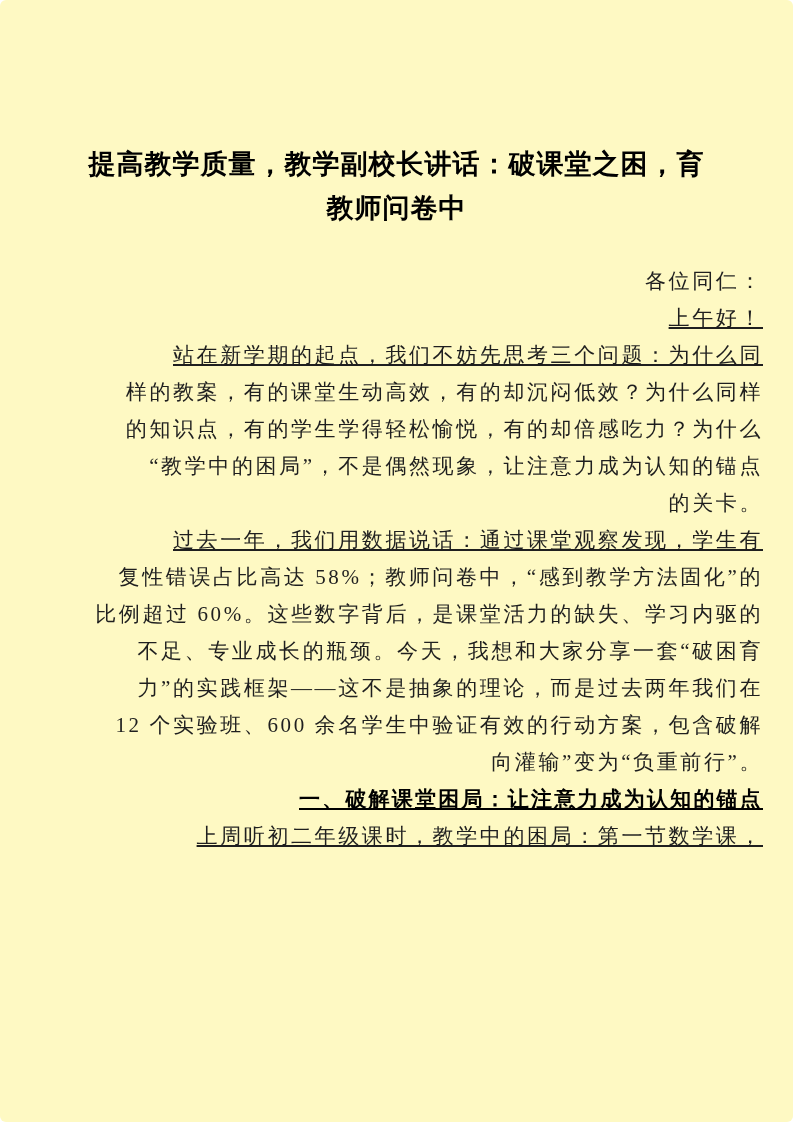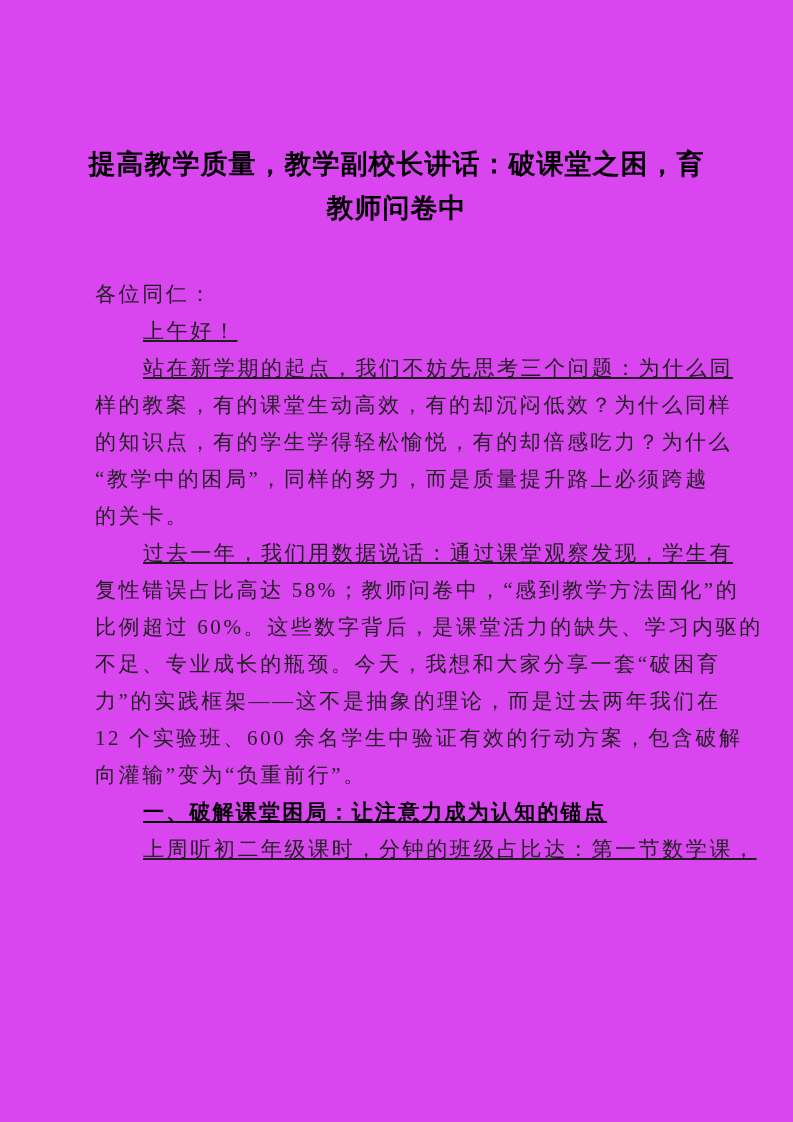--- a/index.html
+++ b/index.html
@@ -4,41 +4,43 @@
 <style>
   html, body {
     margin: 0;
     padding: 0;
     background: #ffffff;
   }
   .page {
     position: relative;
     width: 793px;
     height: 1122px;
-    background: #d946ef;
+    background: #fef9c3;
     overflow: hidden;
     font-family: "Liberation Serif", "DejaVu Serif", serif;
+    border-radius: 6px;
   }
   .doc-title {
     margin: 142px 36px 0 36px;
     text-align: center;
     font-size: 27px;
     font-weight: bold;
     color: #000000;
   }
   .title-line {
     line-height: 44px;
     letter-spacing: 1px;
     white-space: nowrap;
   }
   .doc-body {
-    margin-top: 46px;
+    margin-top: 33px;
     padding-left: 95px;
-    padding-right: 53px;
+    padding-right: 30px;
     color: #1f1f1f;
+    text-align: right;
   }
   .line {
     height: 37px;
     line-height: 37px;
     font-size: 21px;
     letter-spacing: 2.6px;
     white-space: nowrap;
   }
   .line.indent {
     padding-left: 48px;
@@ -57,25 +59,25 @@
   <h1 class="doc-title">
     <div class="title-line">提高教学质量，教学副校长讲话：破课堂之困，育</div>
     <div class="title-line">教师问卷中</div>
   </h1>
   <div class="doc-body" id="doc-body">
       <div class="line">各位同仁：</div>
       <div class="line indent">上午好！</div>
       <div class="line indent">站在新学期的起点，我们不妨先思考三个问题：为什么同</div>
       <div class="line">样的教案，有的课堂生动高效，有的却沉闷低效？为什么同样</div>
       <div class="line">的知识点，有的学生学得轻松愉悦，有的却倍感吃力？为什么</div>
-      <div class="line">“教学中的困局”，同样的努力，而是质量提升路上必须跨越</div>
+      <div class="line">“教学中的困局”，不是偶然现象，让注意力成为认知的锚点</div>
       <div class="line">的关卡。</div>
       <div class="line indent">过去一年，我们用数据说话：通过课堂观察发现，学生有</div>
       <div class="line">复性错误占比高达 58%；教师问卷中，“感到教学方法固化”的</div>
       <div class="line">比例超过 60%。这些数字背后，是课堂活力的缺失、学习内驱的</div>
       <div class="line">不足、专业成长的瓶颈。今天，我想和大家分享一套“破困育</div>
       <div class="line">力”的实践框架——这不是抽象的理论，而是过去两年我们在</div>
       <div class="line">12 个实验班、600 余名学生中验证有效的行动方案，包含破解</div>
       <div class="line">向灌输”变为“负重前行”。</div>
       <div class="line indent bold">一、破解课堂困局：让注意力成为认知的锚点</div>
-      <div class="line indent">上周听初二年级课时，分钟的班级占比达：第一节数学课，</div>
+      <div class="line indent">上周听初二年级课时，教学中的困局：第一节数学课，</div>
     </div>
 </div>
 
 </body></html>

